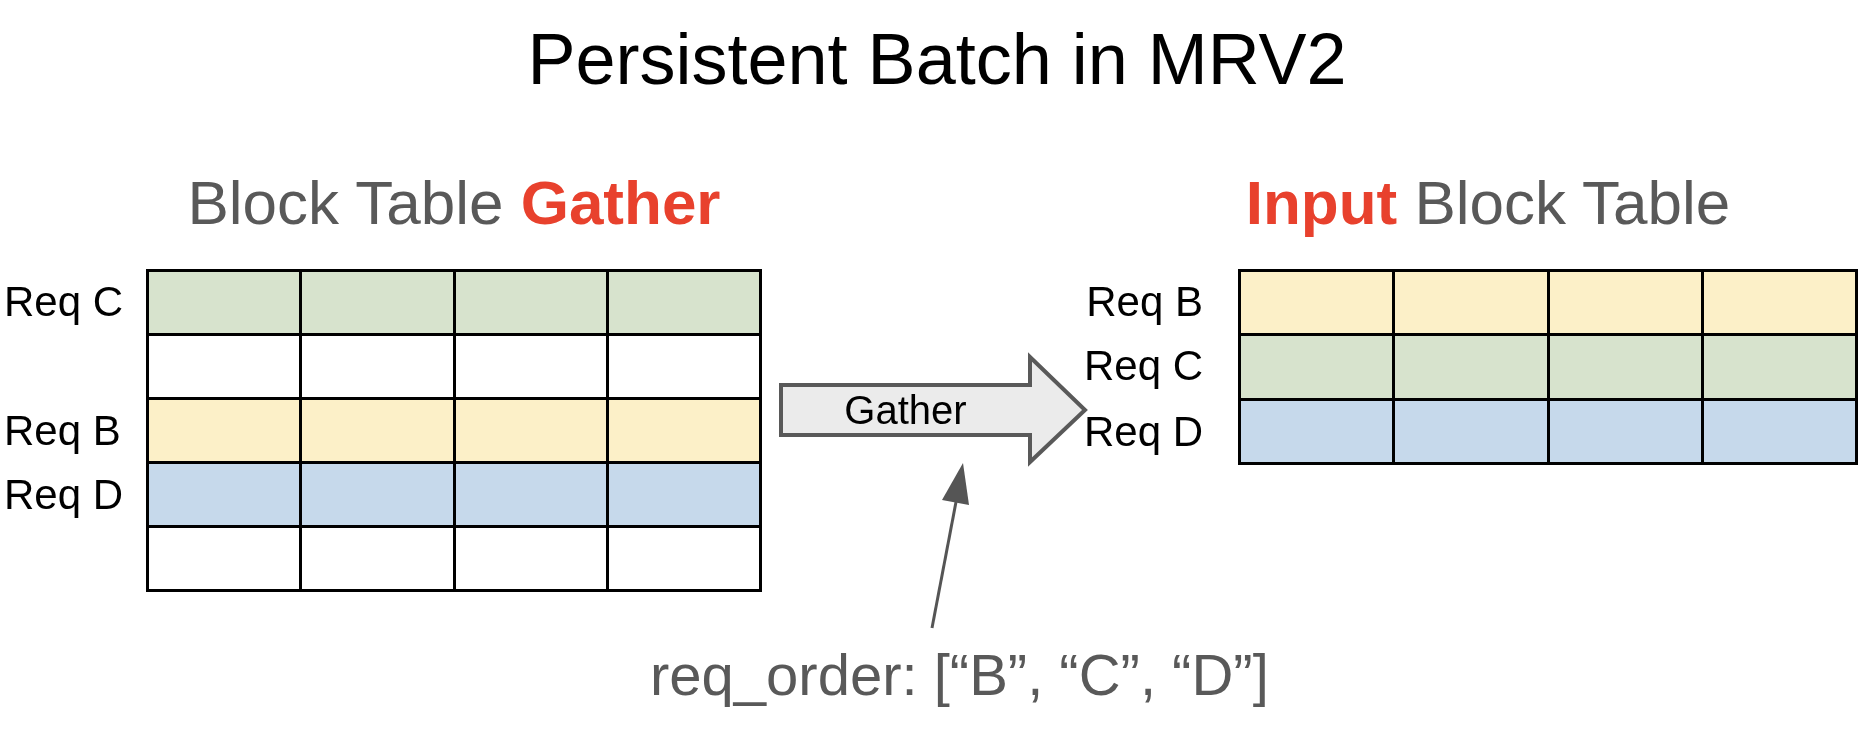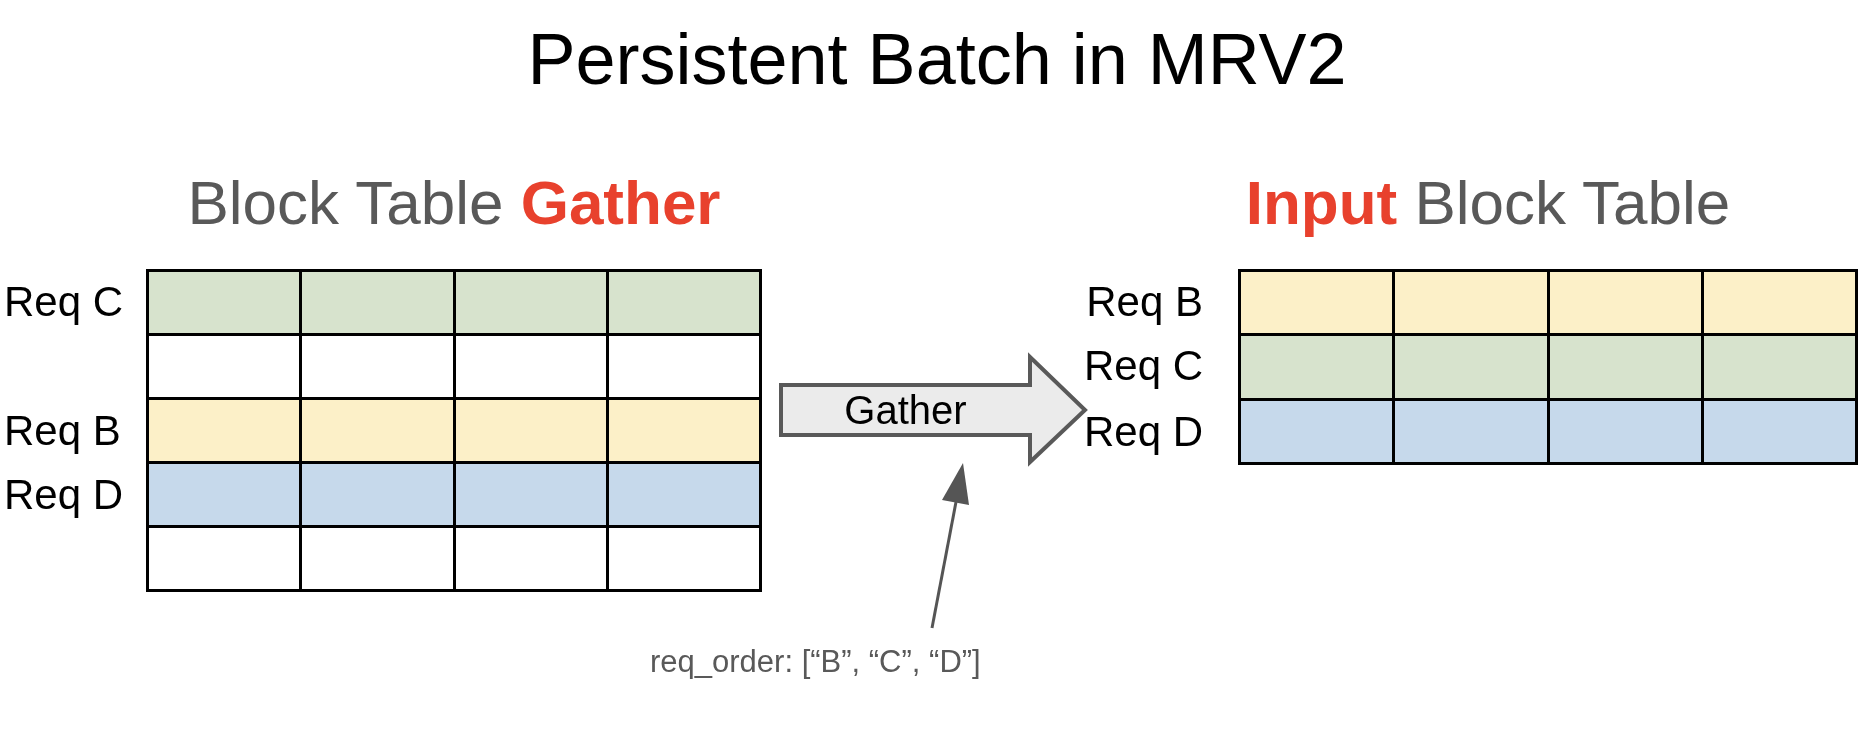--- a/index.html
+++ b/index.html
@@ -39,21 +39,21 @@
   .overlay-svg{position:absolute;left:0;top:0;width:1874px;height:736px;}
   .gather-shape{fill:var(--arrow-fill);stroke:var(--arrow-stroke);stroke-width:4;stroke-linejoin:miter;}
   .pointer-line{stroke:var(--pointer-color);stroke-width:3;fill:none;}
   .pointer-head{fill:var(--pointer-color);stroke:none;}
   .gather-label{
     position:absolute;left:781px;top:385px;width:249px;height:50px;
     display:flex;align-items:center;justify-content:center;
     font-size:40px;color:#000;line-height:1;
   }
   .req-order-text{
-    position:absolute;left:650px;top:646px;font-size:31px;line-height:1;
+    position:absolute;left:650px;top:646px;font-size:58px;line-height:1;
     color:var(--gray-text);white-space:pre;
   }
 </style>
 </head>
 <body>
 
 <div class="canvas">
 
   <div class="slide-title">Persistent Batch in MRV2</div>
 

